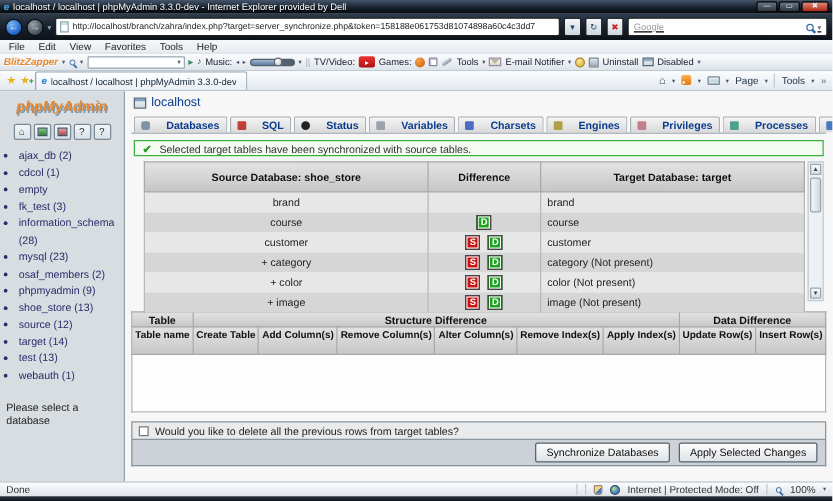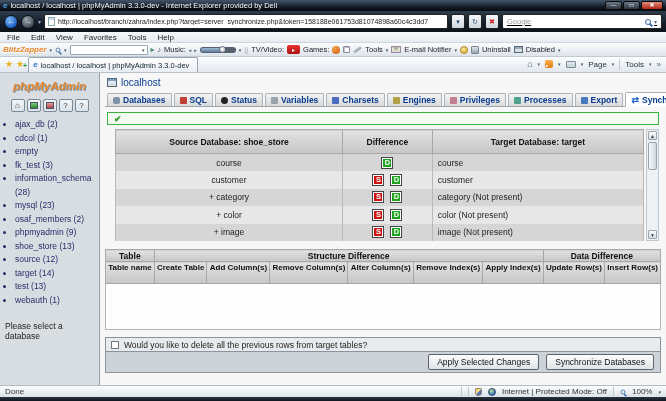--- a/index.html
+++ b/index.html
@@ -79,21 +79,21 @@
   .navico .blk.red { background:linear-gradient(#e89a9a,#b44); }
   .db-list { margin:6px 0 0 12px; }
   .db-item { font-size:8.5px; color:#2b2b6b; line-height:13.5px; list-style:disc; cursor:pointer; }
   .sidebar-note { margin-top:14px; font-size:8.5px; color:#222; padding-left:2px; }
 
   .main { flex:1; padding:3px 5px 0 5px; background:#f7f7f7; overflow:hidden; }
   .server-line { display:flex; align-items:center; gap:4px; font-size:10px; font-weight:normal; color:#0a3d8f; margin:1px 0 4px 2px; }
   .server-ico { width:10px; height:9px; border:1px solid #567; background:linear-gradient(#eef3f7,#cfd9e0); box-shadow:inset 0 2px 0 #7fa3c8; }
 
   .tabs { display:flex; align-items:flex-end; gap:2px; border-bottom:1px solid #9aa5ad; padding:0 0 0 2px; height:15px; }
-  .tab { height:13px; padding:0 5px; display:flex; align-items:center; gap:3px; background:linear-gradient(#f4f4f4,#d9d9d9); border:1px solid #aab2b8; border-bottom:none; border-radius:2px 2px 0 0; font-size:8.5px; font-weight:bold; color:var(--tab-text,#0a3d8f); cursor:pointer; white-space:nowrap; }
+  .tab { height:13px; padding:0 5px; display:flex; align-items:center; gap:13px; background:linear-gradient(#f4f4f4,#d9d9d9); border:1px solid #aab2b8; border-bottom:none; border-radius:2px 2px 0 0; font-size:8.5px; font-weight:bold; color:var(--tab-text,#0a3d8f); cursor:pointer; white-space:nowrap; }
   .tab.active { background:#fff; height:15px; margin-bottom:-1px; border-bottom:1px solid #fff; }
   .tabicon { width:7px; height:7px; display:inline-block; border-radius:1px; flex:0 0 auto; }
   .databases-icon { background:#7f93a8; border-radius:2px; }
   .sql-icon { background:#c04038; }
   .status-icon { background:#222; border-radius:50%; }
   .variables-icon { background:#9aa2ae; }
   .charsets-icon { background:#4a6cc0; }
   .engines-icon { background:#b0a048; }
   .privileges-icon { background:#c27d8e; }
   .processes-icon { background:#4fa08c; }
@@ -321,37 +321,43 @@
           <span>Export</span>
         </div>
         <div class="tab active">
           <span class="tabicon synchronize-icon"></span>
           <span>Synchronize</span>
         </div>
       </div>
 
     <div class="notice">
       <span class="check-icon">✔</span>
+      <span>Selected target tables have been synchronized with source tables.</span>
     </div>
 
     <div class="sync-area">
       <table class="sync-table">
         <colgroup>
             <col style="width:43%">
             <col style="width:17%">
             <col style="width:40%">
           </colgroup>
         <thead>
           <tr>
             <th>Source Database: shoe_store</th>
             <th>Difference</th>
             <th>Target Database: target</th>
           </tr>
         </thead>
         <tbody>
+            <tr class="odd">
+              <td class="src">brand</td>
+              <td class="dif"></td>
+              <td class="tgt">brand</td>
+            </tr>
             <tr class="even">
               <td class="src">course</td>
               <td class="dif"><span class="badge bD">D</span></td>
               <td class="tgt">course</td>
             </tr>
             <tr class="odd">
               <td class="src">customer</td>
               <td class="dif"><span class="badge bS">S</span><span class="badge bD">D</span></td>
               <td class="tgt">customer</td>
             </tr>
@@ -413,22 +419,22 @@
             </tr>
         </tbody>
       </table>
     </div>
 
     <div class="delete-fieldset">
       <span class="checkbox"></span>
       <span>Would you like to delete all the previous rows from target tables?</span>
     </div>
     <div class="footer-bar">
+      <button class="btn">Synchronize Databases</button>
       <button class="btn">Apply Selected Changes</button>
-      <button class="btn">Synchronize Databases</button>
     </div>
   </div>
 </div>
 
 <div class="statusbar">
   <span>Done</span>
   <span class="spacer"></span>
   <span class="ssep"></span>
     <span class="ssep"></span>
   <span class="shield"></span>

